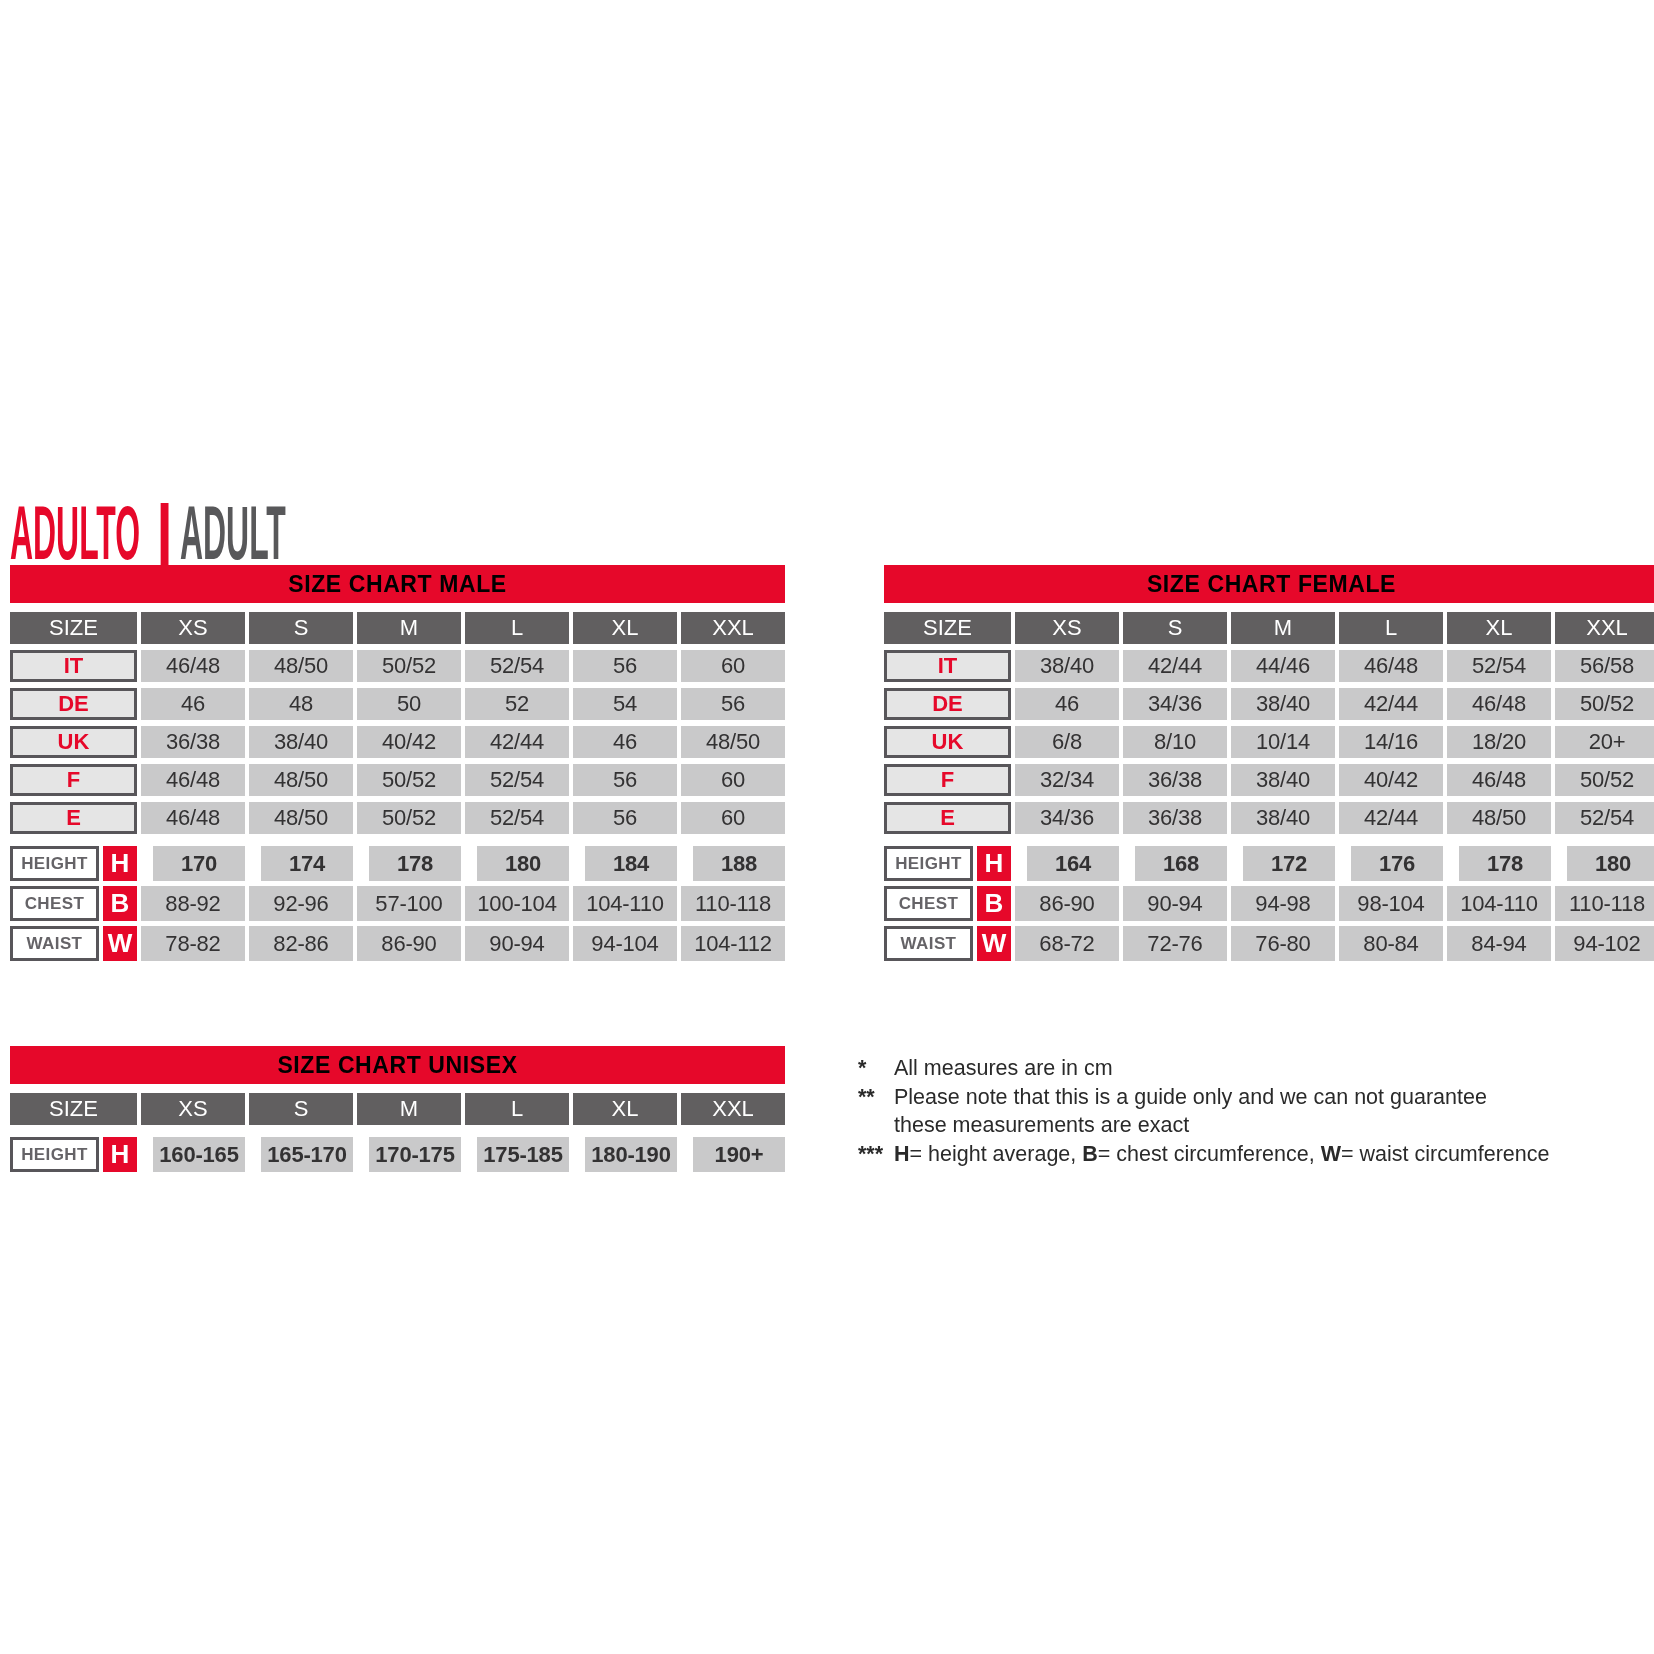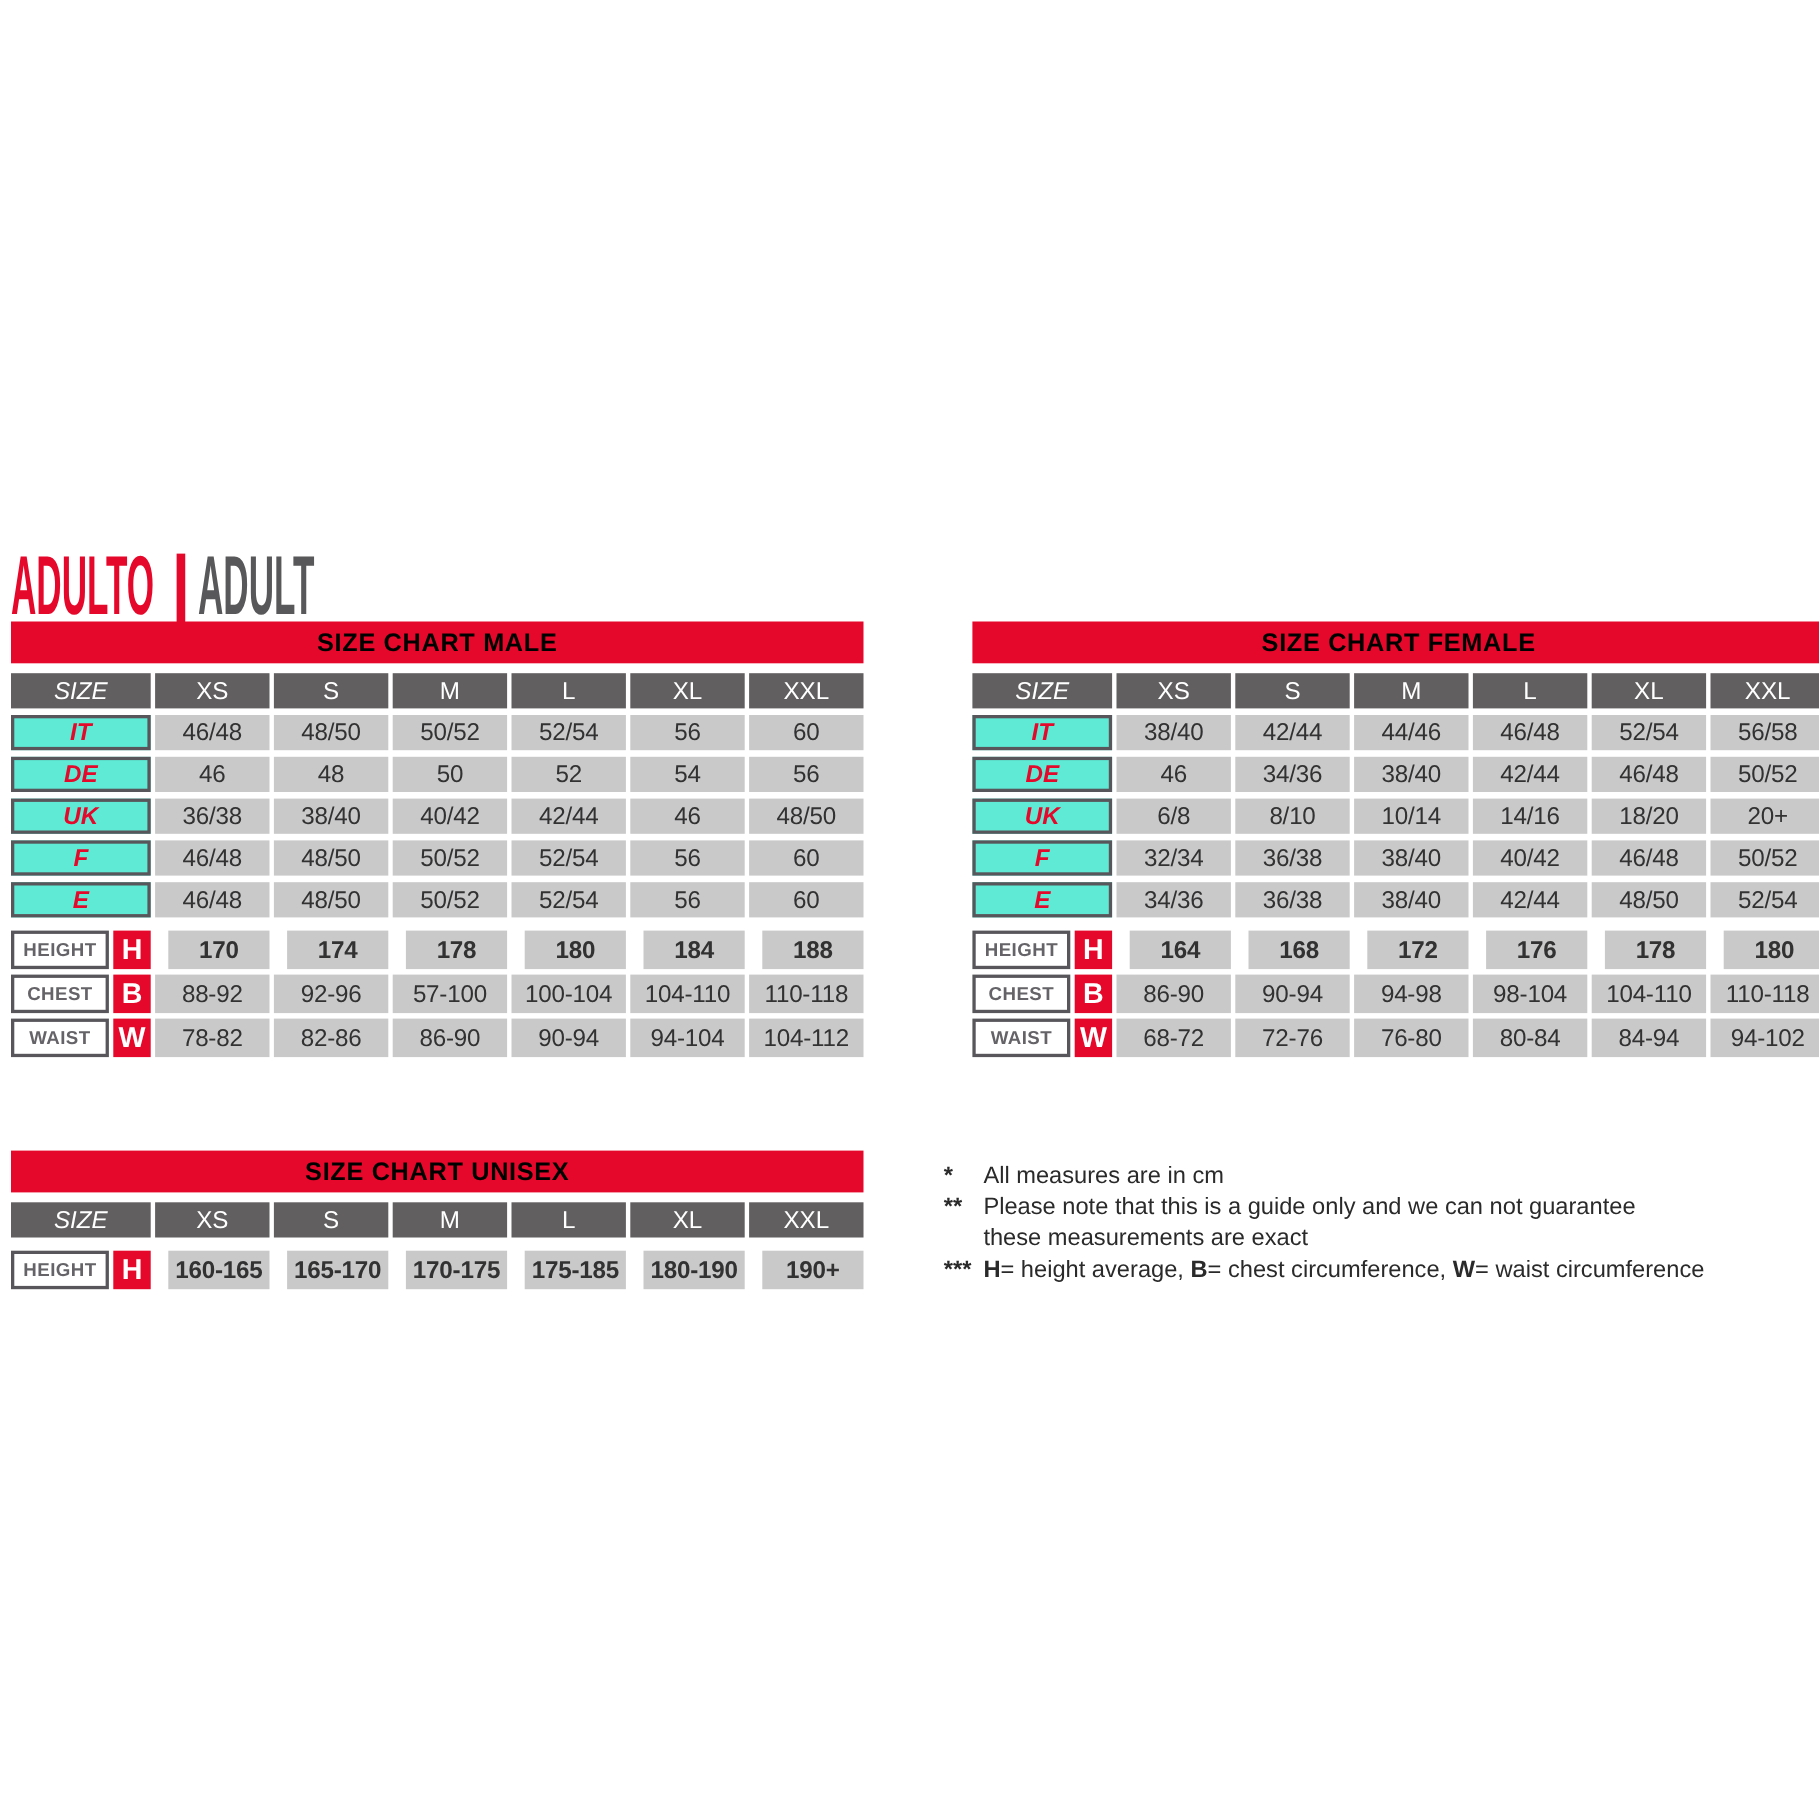--- a/index.html
+++ b/index.html
@@ -30,27 +30,27 @@
   .chart-unisex{left:10px;top:1046px;}
 
   .bar{height:38px;background:var(--red);margin-bottom:9px;display:flex;align-items:center;justify-content:center;}
   .bar-text{color:#000000;font-weight:bold;font-size:23px;letter-spacing:.6px;}
 
   .row{display:grid;grid-template-columns:89px 34px repeat(6,1fr);column-gap:4px;height:32px;margin-bottom:6px;}
   .row.measure{height:35px;margin-bottom:5px;}
   .row.first-measure{margin-top:12px;}
 
   .cell{display:flex;align-items:center;justify-content:center;}
-  .span2{grid-column:span 2;font-style:italic;}
+  .span2{grid-column:span 2;}
 
   .hcell{background:var(--hdr);color:#fff;font-size:22px;}
   .vcell{background:var(--cell);color:var(--textdark);font-size:22px;letter-spacing:-.2px;}
   .vcell.bold{font-weight:bold;margin-left:12px;}
 
-  .label-box{background:#5eead4;border:3px solid var(--boxborder);}
+  .label-box{background:#e5e5e5;border:3px solid var(--boxborder);}
   .label-text{color:var(--red);font-weight:bold;font-size:22px;}
 
   .mlabel-box{background:#fff;border:3px solid var(--boxborder);justify-content:center;}
   .mlabel-text{color:var(--mlabel);font-weight:bold;font-size:17px;letter-spacing:.4px;}
   .letter-box{background:var(--red);color:#fff;font-weight:bold;font-size:26px;}
 
   
   .footnotes{position:absolute;left:858px;top:1054px;width:796px;color:#2a2a2a;}
   .fn{display:grid;grid-template-columns:36px 1fr;font-size:21.5px;line-height:28px;margin-bottom:1px;}
   .fn-marker{font-weight:bold;}

